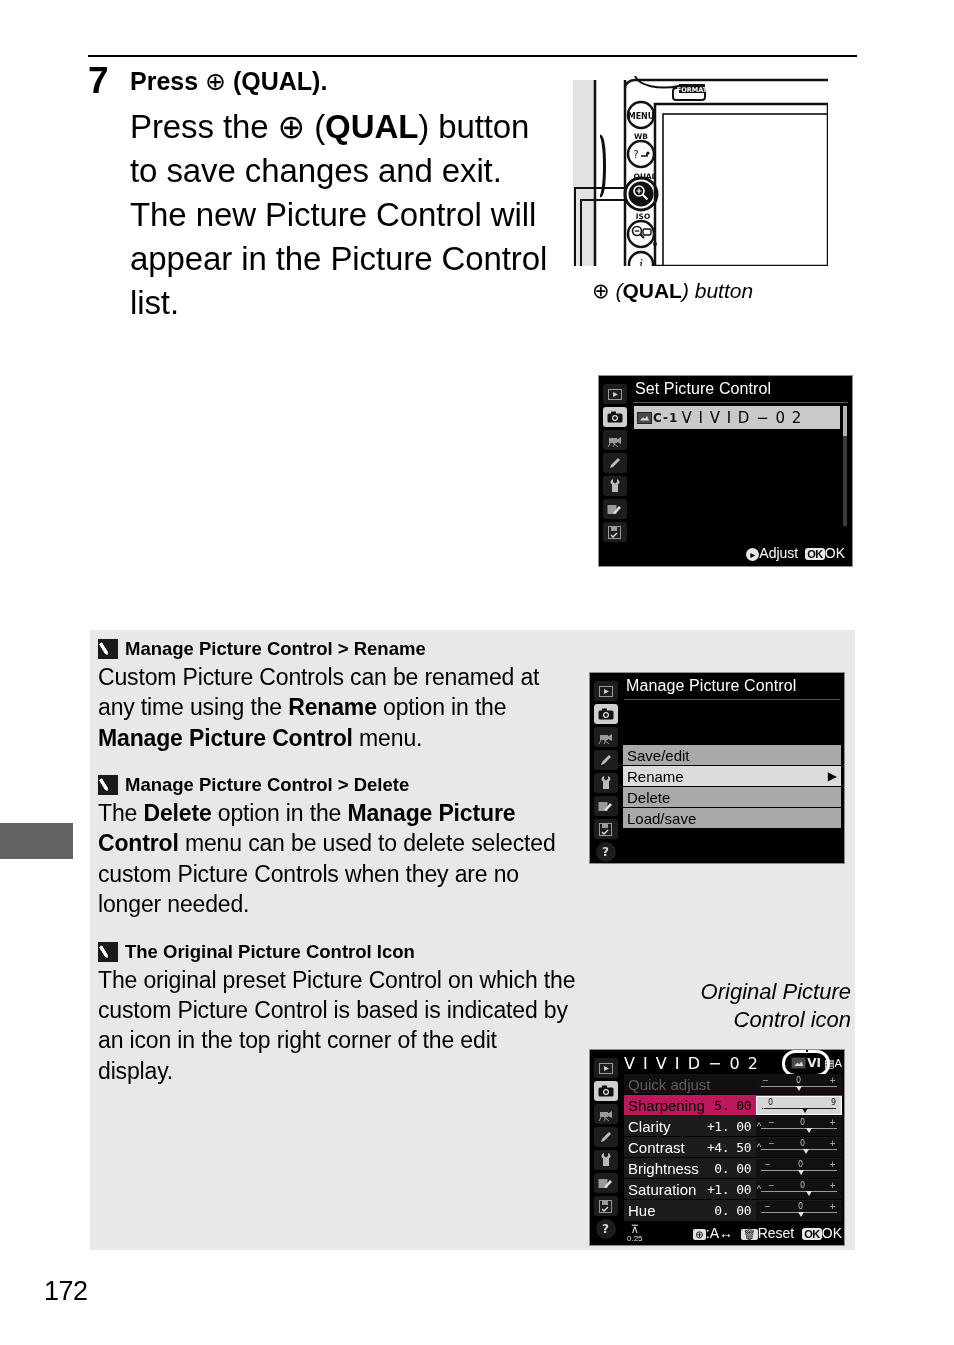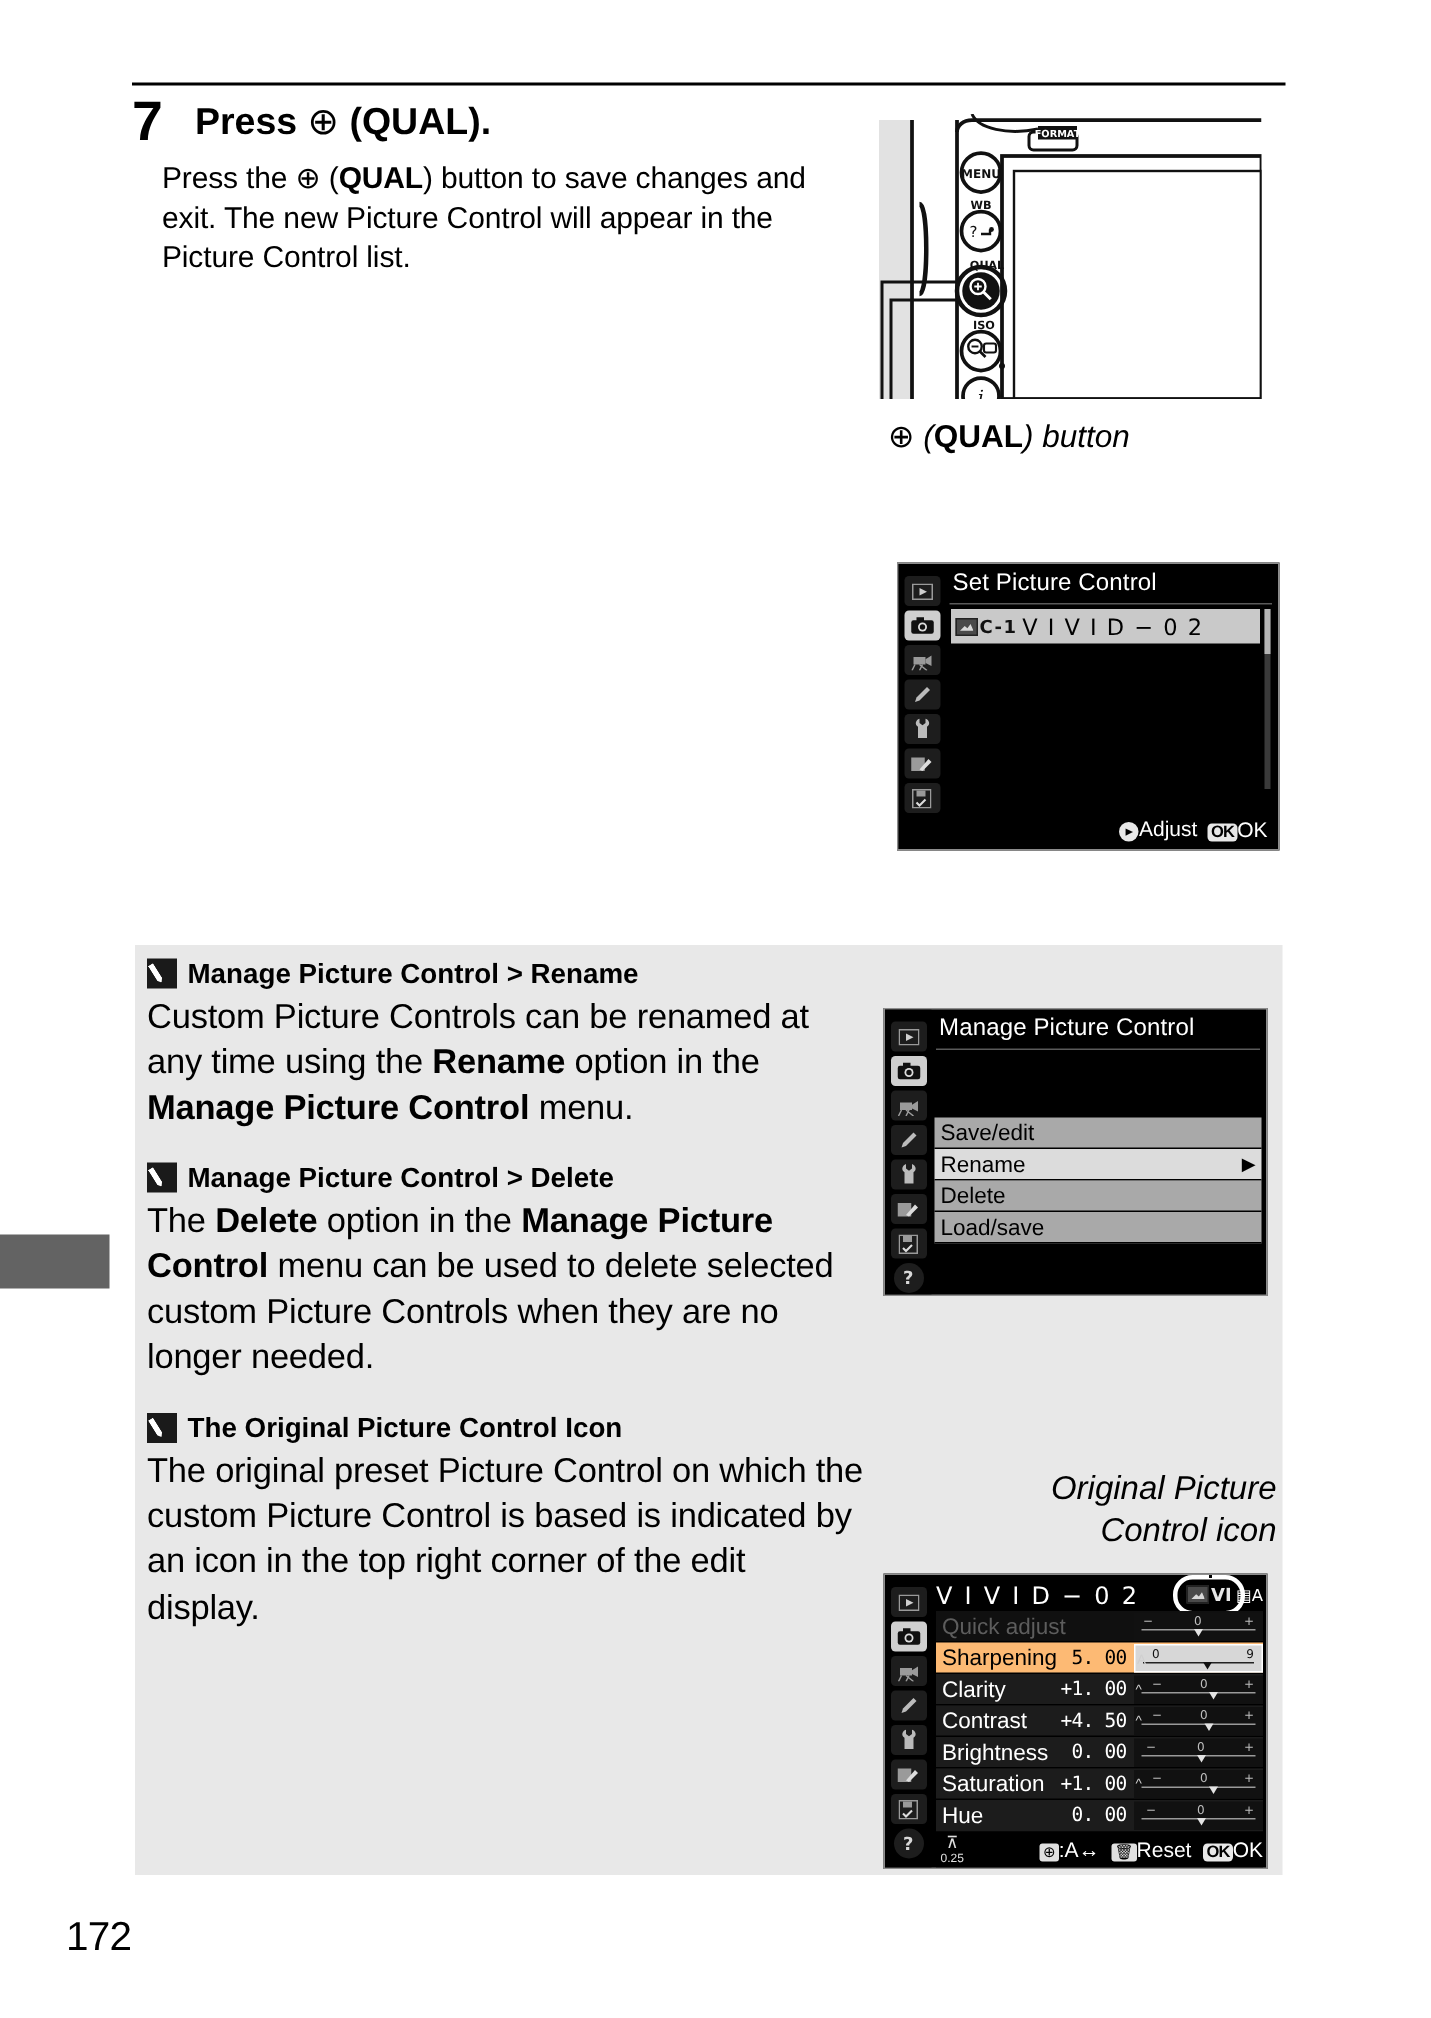--- a/index.html
+++ b/index.html
@@ -30,27 +30,27 @@
   .step-row { display: flex; align-items: flex-start; }
   .step-num {
     font-size: 37px; font-weight: bold; line-height: 1;
     width: 42px; flex: 0 0 42px; letter-spacing: -0.5px;
   }
   .step-title {
     font-size: 25px; font-weight: bold; line-height: 1.12;
     padding-top: 5px;
   }
   .step-body {
-    margin-left: 20px; font-size: 20px; line-height: 1.33;
+    margin-left: 42px; font-size: 33px; line-height: 1.33;
     padding-top: 6px; letter-spacing: -0.1px;
   }
   .qual-glyph { font-family: "DejaVu Sans", sans-serif; font-weight: normal; }
 
   
-  .cam-fig { position: absolute; left: 586px; top: 76px; width: 255px; height: 190px; }
+  .cam-fig { position: absolute; left: 573px; top: 76px; width: 255px; height: 190px; }
   .cam-caption {
     position: absolute; left: 592px; top: 279px;
     font-size: 21px; font-style: italic; white-space: nowrap;
   }
   .cam-caption b { font-style: normal; font-weight: bold; }
 
   
   .lcd {
     position: absolute;
     background: #000;
@@ -156,21 +156,21 @@
   }
   .vv-rows { position: absolute; left: 34px; top: 24px; right: 2px; }
   .vv-row {
     display: flex; align-items: center; height: 21px;
     border-bottom: 1px solid #000;
     background: #1c1c1c;
     font-family: "Liberation Sans", sans-serif;
     font-size: 15px;
   }
   .vv-row.dim { color: #5d5d5d; background: #101010; }
-  .vv-row.sel { background: #fdba74; color: #000; }
+  .vv-row.sel { background: #be185d; color: #000; }
   .vv-row .nm { padding-left: 4px; flex: 1; }
   .vv-row .val {
     font-family: "DejaVu Sans Mono", monospace;
     font-size: 13px; padding-right: 5px; letter-spacing: -0.5px;
   }
   .vv-row .sld {
     width: 86px; height: 19px; position: relative; background: #111;
     flex: 0 0 86px;
   }
   .vv-row.sel .sld { background: #d7d7d7; border: 1px solid #fff; }

